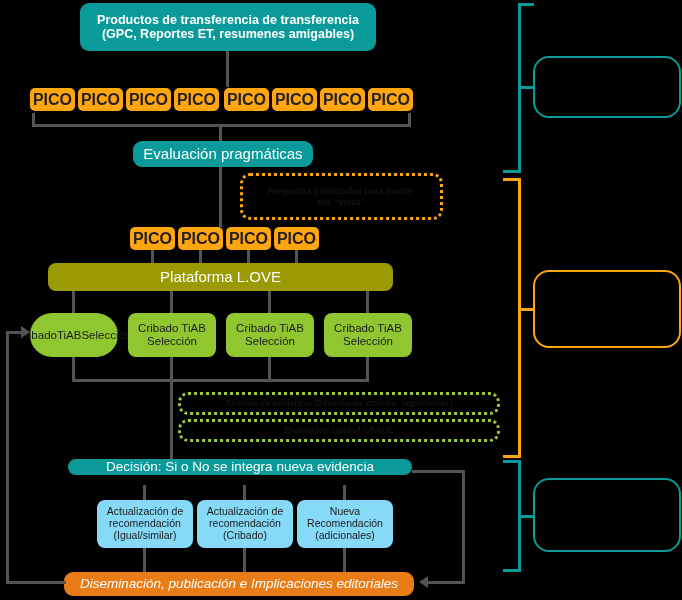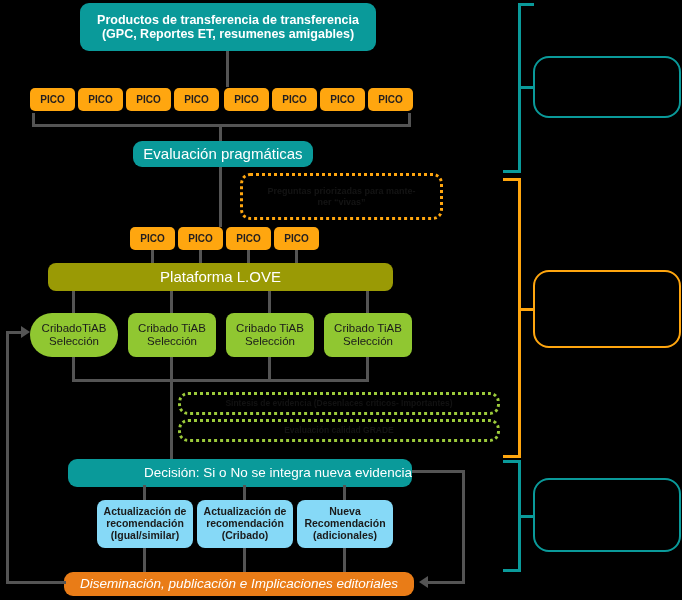--- a/index.html
+++ b/index.html
@@ -24,25 +24,25 @@
 
   .hollow-teal  {border:2.5px solid #0a9a9a;border-radius:16px;background:transparent;}
   .hollow-orange{border:2.5px solid #ffa60f;border-radius:16px;background:transparent;}
 
   
   .ln{position:absolute;background:#545454;}
   .ln-teal{position:absolute;background:#0a9a9a;}
   .ln-orange{position:absolute;background:#ffa60f;}
 
   .t1{font-size:12.5px;font-weight:700;}
-  .t3{font-size:10px;font-weight:700;}
+  .t3{font-size:16px;font-weight:700;}
   .t4{font-size:15px;font-weight:400;}
   .t5{font-size:11.5px;font-weight:400;}
   .t6{font-size:12.5px;font-weight:400;}
-  .t7{font-size:10.5px;font-weight:700;}
+  .t7{font-size:10.5px;font-weight:400;}
   .t8{font-size:13.5px;font-weight:400;}
   .t9{font-size:9px;font-weight:700;}
   .t10{font-size:8.5px;font-weight:700;}
 
   .arrowhead{position:absolute;width:0;height:0;}
   .ah-left{border-top:6px solid transparent;border-bottom:6px solid transparent;border-right:9px solid #545454;}
   .ah-right{border-top:6px solid transparent;border-bottom:6px solid transparent;border-left:9px solid #545454;}
 </style>
 </head>
 <body>
@@ -117,21 +117,21 @@
 
   <div class="node olive t4" style="left:48px;top:263px;width:345px;height:28px;">
     <span>Plataforma L.OVE</span>
   </div>
 
   <div class="ln" style="left:72px;top:291px;width:3px;height:22px;"></div>
   <div class="ln" style="left:170px;top:291px;width:3px;height:22px;"></div>
   <div class="ln" style="left:268px;top:291px;width:3px;height:22px;"></div>
   <div class="ln" style="left:366px;top:291px;width:3px;height:22px;"></div>
 
-  <div class="node green t5" style="left:30px;top:313px;width:88px;height:44px;flex-direction:column;border-radius:22px;">
+  <div class="node green t5" style="left:30px;top:313px;width:88px;height:44px;flex-direction:row;border-radius:22px;">
     <span>CribadoTiAB</span>
     <span>Selección</span>
   </div>
   <div class="node green t5" style="left:128px;top:313px;width:88px;height:44px;flex-direction:column;">
     <span>Cribado TiAB</span>
     <span>Selección</span>
   </div>
   <div class="node green t5" style="left:226px;top:313px;width:88px;height:44px;flex-direction:column;">
     <span>Cribado TiAB</span>
     <span>Selección</span>
@@ -148,21 +148,21 @@
   <div class="ln" style="left:72px;top:379px;width:297px;height:3px;"></div>
   <div class="ln" style="left:170px;top:379px;width:3px;height:80px;"></div>
 
   <div class="node dotted-green t10" style="left:178px;top:392px;width:322px;height:23px;">
     <span>Síntesis de evidencia (Desenlaces críticos- Importantes)</span>
   </div>
   <div class="node dotted-green t10" style="left:178px;top:419px;width:322px;height:23px;">
     <span>Evaluación calidad GRADE</span>
   </div>
 
-  <div class="node teal t8" style="left:68px;top:459px;width:344px;height:28px;justify-content:flex-end;">
+  <div class="node teal t8" style="left:68px;top:459px;width:344px;height:16px;">
     <span>Decisión: Si o No se integra nueva evidencia</span>
   </div>
 
   <div class="ln" style="left:143px;top:485px;width:3px;height:15px;"></div>
   <div class="ln" style="left:243px;top:485px;width:3px;height:15px;"></div>
   <div class="ln" style="left:343px;top:485px;width:3px;height:15px;"></div>
 
   <div class="node skyblue t7" style="left:97px;top:500px;width:96px;height:48px;flex-direction:column;">
     <span>Actualización de</span>
     <span>recomendación</span>

